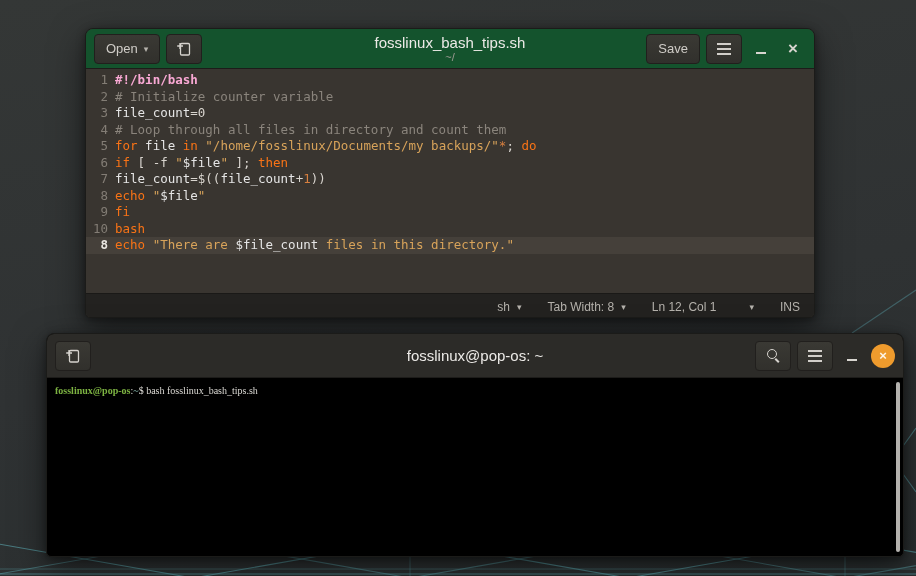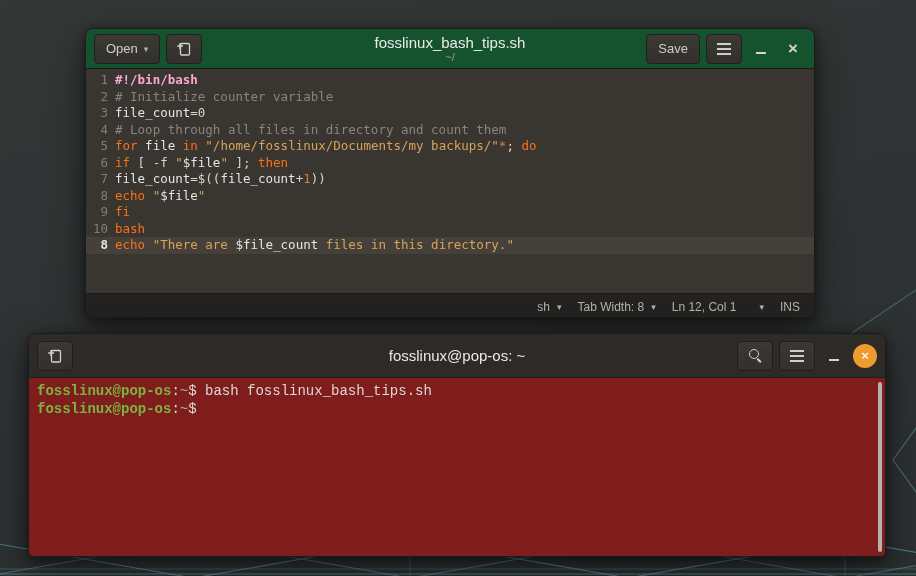--- a/index.html
+++ b/index.html
@@ -50,28 +50,28 @@
   .s-kw{color:#f97316;}
   .s-var{color:#e5e5e5;}
   .s-str{color:#d8a35a;}
   .s-num{color:#d77f3f;}
   .s-com{color:#8a847c;}
   .s-pl{color:#d9d5cf;}
   .s-sb{color:#f9a8d4;font-weight:bold;}
   .statusbar{height:26px;background:#232220;border-top:1px solid #1a1917;
     display:flex;align-items:center;justify-content:flex-end;
     font-size:12px;color:#b5b2ac;padding:0 14px;box-sizing:border-box;}
-  .sb-item{display:flex;align-items:center;margin-left:16px;}
+  .sb-item{display:flex;align-items:center;margin-left:26px;}
   .sb-item .chev{margin-left:7px;}
 
   
-  .terminal{left:28px;top:333px;width:858px;height:224px;background:#7f1d1d;}
+  .terminal{left:46px;top:333px;width:858px;height:224px;background:#000000;}
   .terminal .headerbar{height:44px;background:#2c2b28;}
-  .term-body{padding:4px 10px 0 8px;font-family:Liberation Mono, monospace;
-    font-size:14px;line-height:18px;cursor:text;height:170px;}
+  .term-body{padding:4px 10px 0 8px;font-family:Liberation Serif, serif;
+    font-size:10px;line-height:18px;cursor:text;height:170px;}
   .trow{white-space:pre;}
   .t-prompt{color:#7db342;font-weight:bold;}
   .t-path{color:#8fbfb4;}
   .t-plain{color:#dcdad5;}
   .close-circle{width:24px;height:24px;border-radius:50%;background:#ef9b2d;
     display:inline-flex;align-items:center;justify-content:center;border:none;
     color:#fdf6ec;font-weight:bold;font-size:13px;line-height:1;padding:0;}
   .search-glyph{position:relative;display:block;width:15px;height:15px;}
   .search-glyph::before{content:"";position:absolute;left:1px;top:1px;width:8px;
     height:8px;border:1.6px solid #d6d3ce;border-radius:50%;}
@@ -195,16 +195,15 @@
         <span class="min-bar"></span>
       </button>
       <button class="close-circle">
         <span>×</span>
       </button>
     </div>
   </div>
 
   <div class="term-body" id="term">
       <div class="trow"><span class="t-prompt">fosslinux@pop-os</span><span class="t-plain">:</span><span class="t-path">~</span><span class="t-plain">$</span><span class="t-plain"> bash fosslinux_bash_tips.sh</span></div>
-      <div class="trow"><span class="t-prompt">fosslinux@pop-os</span><span class="t-plain">:</span><span class="t-path">~</span><span class="t-plain">$</span><span class="t-plain"> </span></div>
     </div>
   <div class="scrollbar"></div>
 </div>
 
 </body></html>

